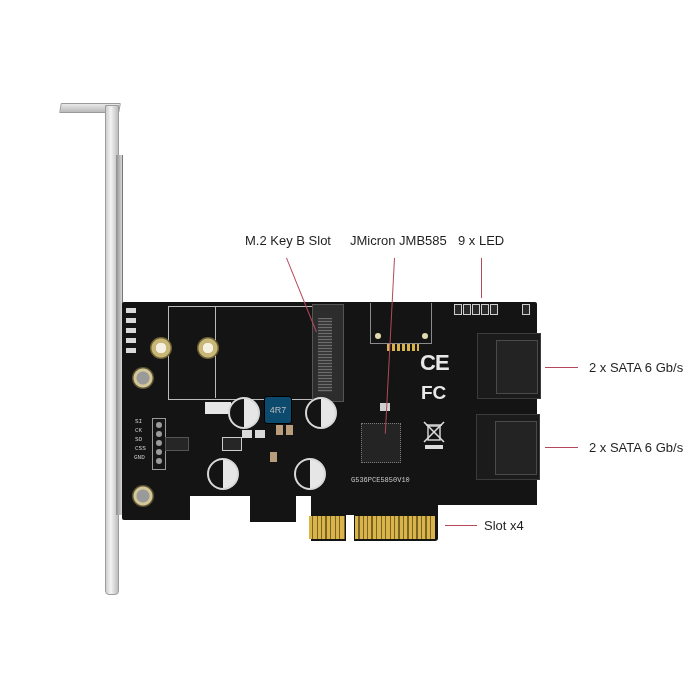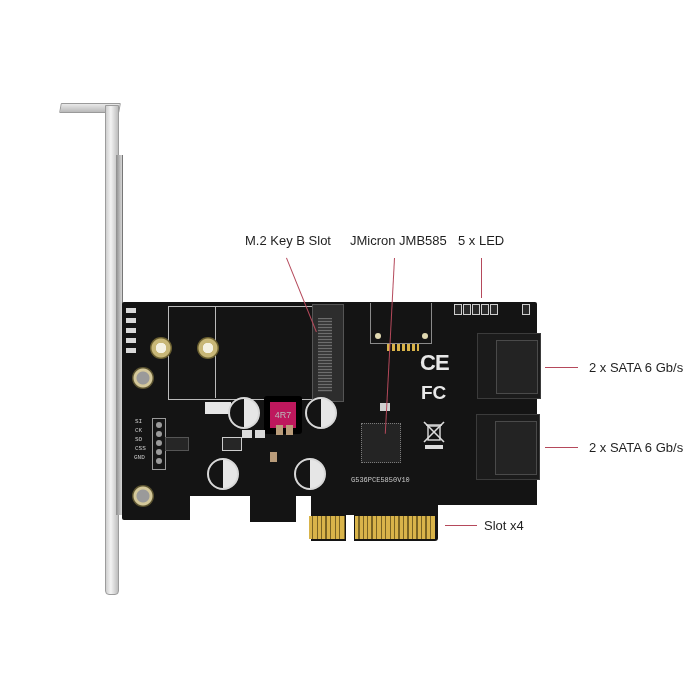--- a/index.html
+++ b/index.html
@@ -16,21 +16,21 @@
   .notch{position:absolute;background:#ffffff;}
   .finger-area{position:absolute;background:#141414;}
   .fingers{position:absolute;background:repeating-linear-gradient(90deg,#d9b44a 0 3px,#7a6423 3px 4.5px);}
   .m2-area{left:168px;top:306px;width:150px;height:92px;border:1px solid #bbbbbb;}
   .m2-divider{left:215px;top:306px;width:1px;height:92px;background:#bbbbbb;}
   .m2-slot{left:312px;top:304px;width:30px;height:96px;background:#2d2d2d;border:1px solid #555;}
   .m2-slot-inner{left:318px;top:318px;width:14px;height:74px;background:repeating-linear-gradient(#6d6d6d 0 1px,#3a3a3a 1px 3px);}
   .standoff{width:22px;height:22px;border-radius:50%;background:radial-gradient(circle,#f4f1e2 0 5px,#c8b777 5.5px 9px,#6b6030 10px);}
   .screw{width:22px;height:22px;border-radius:50%;background:radial-gradient(circle,#9a9a9a 0 6px,#d4c89a 7px 9px,#5c5430 10px);}
   .cap{width:28px;height:28px;border-radius:50%;background:linear-gradient(90deg,#141414 50%,#e6e6e6 50%);border:2px solid #d8d8d8;}
-  .inductor{left:264px;top:396px;width:26px;height:26px;background:#be185d;border:6px solid #000000;border-radius:3px;color:#bbb;font-size:9px;text-align:center;line-height:26px;}
+  .inductor{left:264px;top:396px;width:26px;height:26px;background:#0c4a6e;border:1px solid #000000;border-radius:3px;color:#bbb;font-size:9px;text-align:center;line-height:26px;}
   .chip{left:361px;top:423px;width:38px;height:38px;background:#242424;border:1px dotted #7a7a7a;}
   .smd{position:absolute;background:#d9d9d9;}
   .sata{position:absolute;width:62px;height:64px;background:#1b1b1b;border:1px solid #3b3b3b;}
   .sata-inner{position:absolute;left:18px;top:6px;width:40px;height:52px;border:1px solid #4a4a4a;background:#232323;}
   .mark{position:absolute;color:#e8e8e8;font-weight:bold;}
   .silk{position:absolute;color:#c9c9c9;font-size:6px;font-family:"Liberation Mono",monospace;}
   .led{position:absolute;width:6px;height:9px;border:1px solid #cfcfcf;background:#2a2a2a;}
   .header-pin{position:absolute;left:156px;width:6px;height:6px;border-radius:50%;background:#9b9b9b;}
 </style>
 </head>
@@ -131,16 +131,16 @@
 
 <div class="leader" style="left:286px;top:258px;width:1px;height:80px;transform-origin:top left;transform:rotate(-22deg);"></div>
 <div class="leader" style="left:394px;top:258px;width:1px;height:176px;transform-origin:top left;transform:rotate(3deg);"></div>
 <div class="leader" style="left:481px;top:258px;width:1px;height:40px;"></div>
 <div class="leader" style="left:545px;top:367px;width:33px;height:1px;"></div>
 <div class="leader" style="left:545px;top:447px;width:33px;height:1px;"></div>
 <div class="leader" style="left:445px;top:525px;width:32px;height:1px;"></div>
 
 <div class="label" style="left:245px;top:233px;">M.2 Key B Slot</div>
 <div class="label" style="left:350px;top:233px;">JMicron JMB585</div>
-<div class="label" style="left:458px;top:233px;">5 x LED</div>
+<div class="label" style="left:458px;top:233px;">9 x LED</div>
 <div class="label" style="left:589px;top:360px;">2 x SATA 6 Gb/s</div>
 <div class="label" style="left:589px;top:440px;">2 x SATA 6 Gb/s</div>
 <div class="label" style="left:484px;top:518px;">Slot x4</div>
 
 </body></html>

